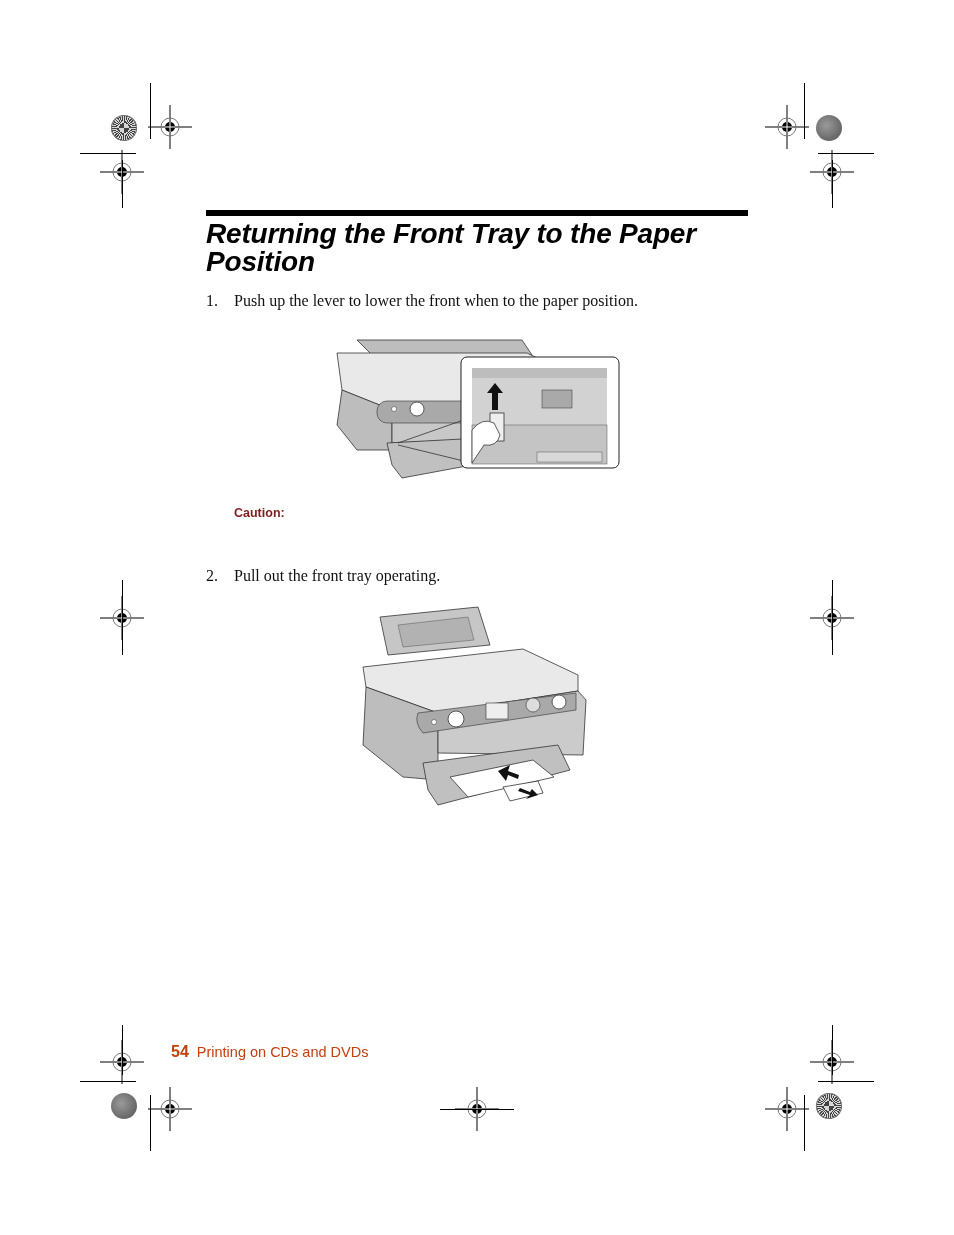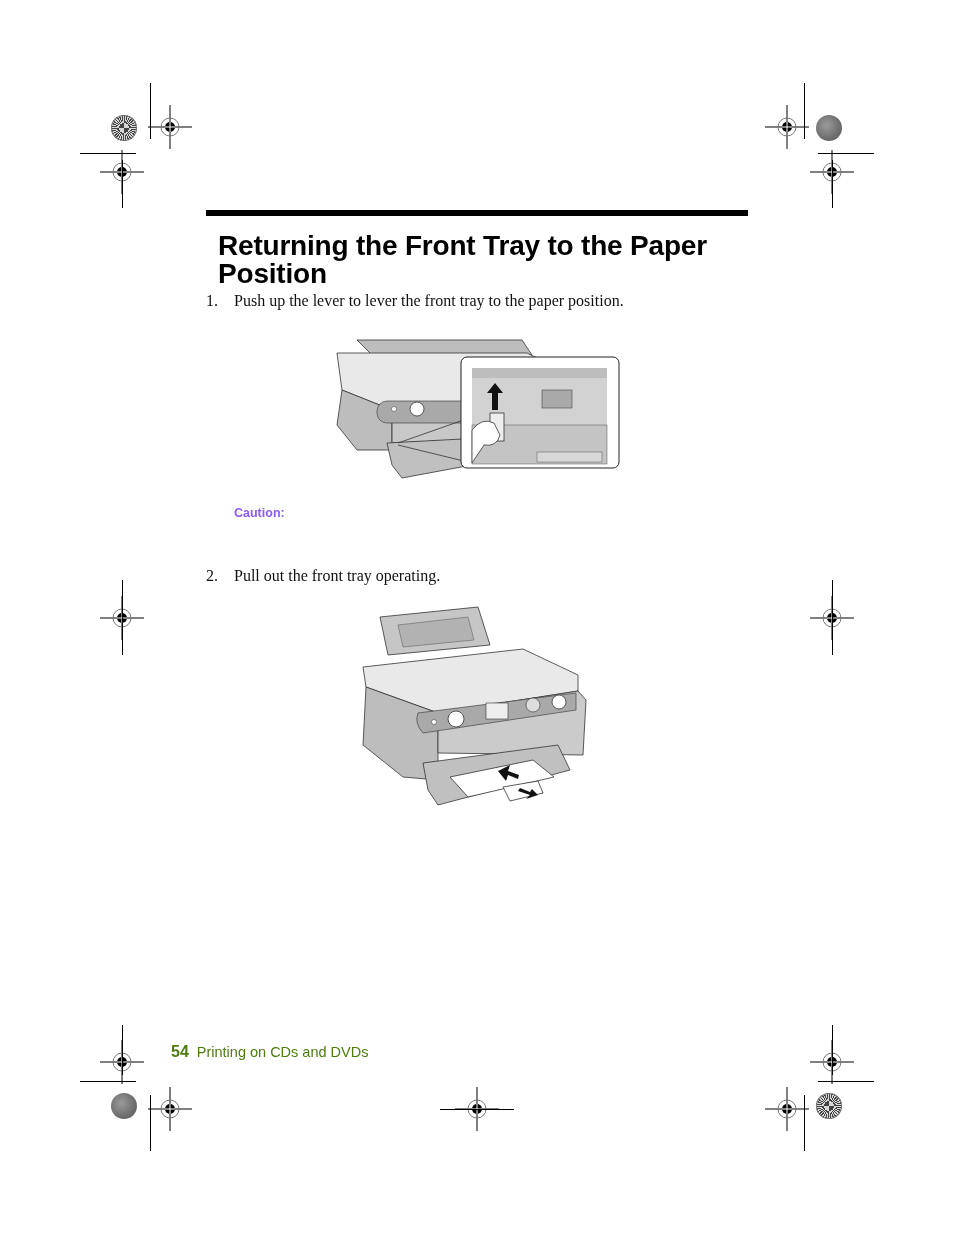--- a/index.html
+++ b/index.html
@@ -16,39 +16,40 @@
     }
     .rosette.solid {
       background: radial-gradient(circle at 40% 40%, #9a9a9a 0%, #6e6e6e 60%, #555 100%);
     }
 
     .rule { position: absolute; left: 206px; top: 210px; width: 542px; height: 6px; background: #000; }
 
     .title {
       position: absolute; left: 206px; top: 220px; width: 545px;
       font-family: "Liberation Sans", sans-serif; font-weight: bold;
-      font-size: 28px; line-height: 28px; color: #000; margin: 12px;
+      font-size: 28px; line-height: 28px; color: #000; margin: 0;
       letter-spacing: -0.2px;
+      font-style: italic;
     }
 
     .step {
       position: absolute; left: 206px;
       font-family: "Liberation Serif", serif; font-size: 16px; line-height: 20px; color: #111;
     }
     .step .num { display: inline-block; width: 28px; }
 
     .caution {
       position: absolute; left: 234px; top: 505px; width: 520px;
-      font-family: "Liberation Sans", sans-serif; font-size: 12.5px; line-height: 16.5px; color: #8b5cf6;
+      font-family: "Liberation Sans", sans-serif; font-size: 12.5px; line-height: 16.5px; color: #7f1d1d;
     }
     .caution .label { font-weight: bold; display: block; }
 
     .footer {
       position: absolute; left: 171px; top: 1043px;
-      font-family: "Liberation Sans", sans-serif; font-size: 14.5px; color: #4d7c0f;
+      font-family: "Liberation Sans", sans-serif; font-size: 14.5px; color: #c2410c;
     }
     .footer .page-num { font-weight: bold; font-size: 16px; margin-right: 8px; }
 
     .figure { position: absolute; }
   </style>
 </head>
 <body>
 
 <div>
 
@@ -163,21 +164,21 @@
       <circle cx="22" cy="22" r="5" fill="#000"></circle>
     <line x1="17" y1="22" x2="27" y2="22" stroke="#fff" stroke-width="1"></line>
       <line x1="22" y1="17" x2="22" y2="27" stroke="#fff" stroke-width="1"></line>
   </svg>
 </div>
 
 <div class="rule"></div>
 <h1 class="title">Returning the Front Tray to the Paper Position</h1>
 
 <div class="step" style="top:291px;">
-  <span class="num">1.</span><span>Push up the lever to lever the front tray to the paper position.</span>
+  <span class="num">1.</span><span>Push up the lever to lower the front when to the paper position.</span>
 </div>
 
 <svg class="figure" style="left:332px;top:335px;" width="292" height="148" viewBox="0 0 292 148">
 
   <polygon points="25,5 190,5 200,20 40,20" fill="#bdbdbd" stroke="#333" stroke-width="0.8"></polygon>
   <polygon points="5,18 195,18 240,40 240,65 60,75 10,55" fill="#e9e9e9" stroke="#333" stroke-width="0.8"></polygon>
   <polygon points="10,55 60,75 60,115 25,115 5,90" fill="#bdbdbd" stroke="#333" stroke-width="0.8"></polygon>
   <polygon points="60,75 240,65 240,100 60,108" fill="#c8c8c8" stroke="#333" stroke-width="0.8"></polygon>
   <rect x="45" y="66" width="100" height="22" rx="10" fill="#a9a9a9" stroke="#333" stroke-width="0.6"></rect>
   <circle cx="62" cy="74" r="2.5" fill="#fff" stroke="#333" stroke-width="0.5"></circle>

